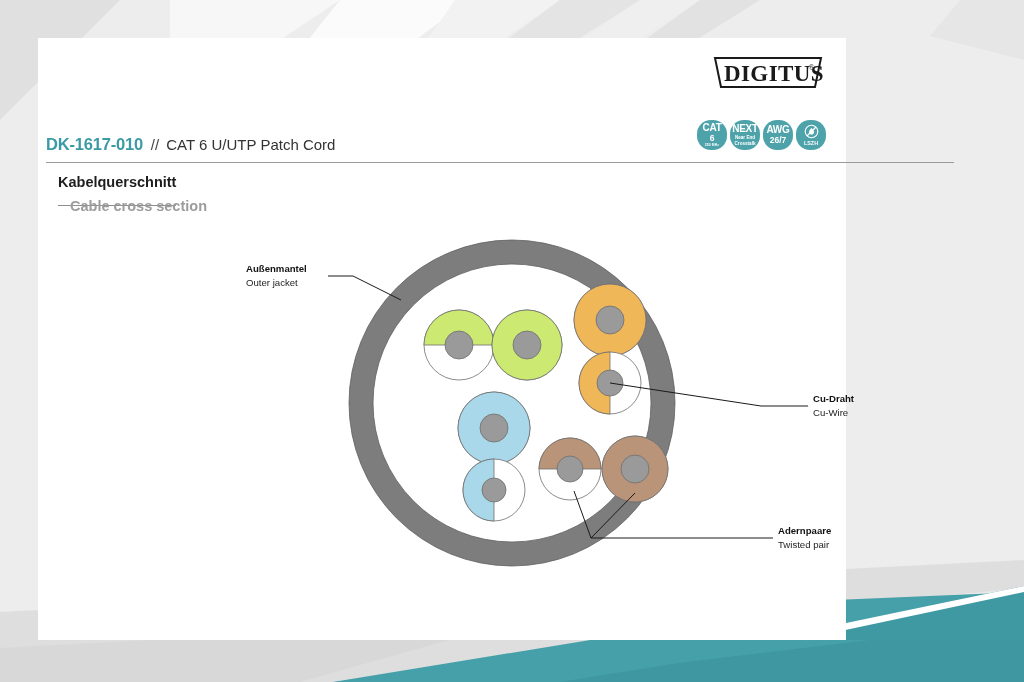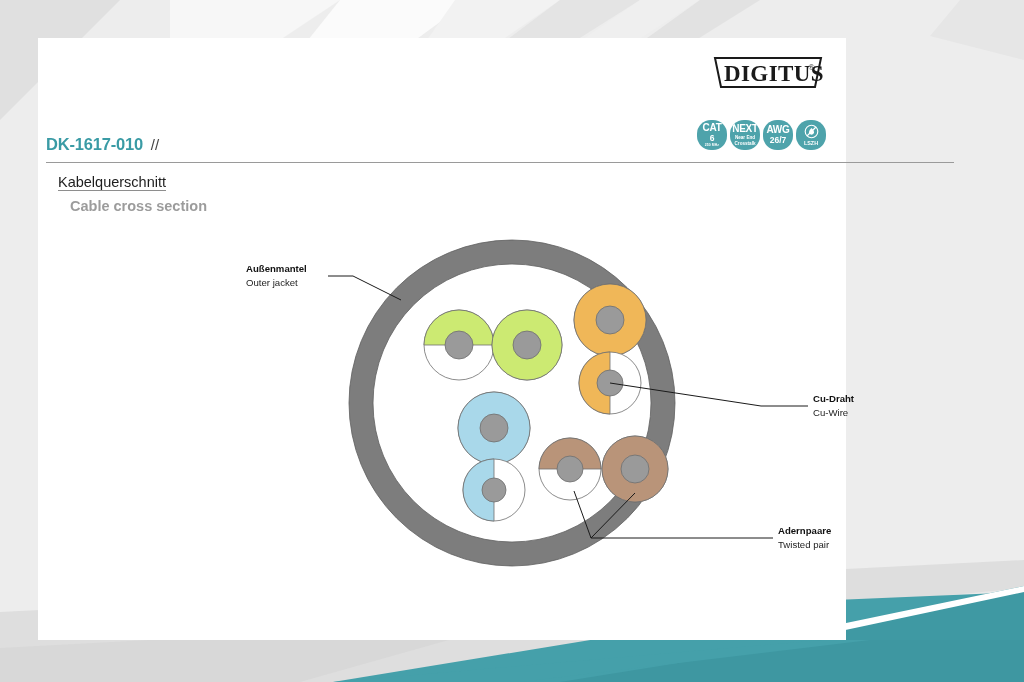--- a/index.html
+++ b/index.html
@@ -84,23 +84,23 @@
     font-size: 15px;
     color: #333;
   }
 
   
   #section-title-de {
     position: absolute;
     left: 20px;
     top: 136px;
     font-size: 14.5px;
-    font-weight: normal;
+    font-weight: bold;
     color: #1d1d1d;
-    padding-bottom: 0;
+    padding-bottom: 15px;
     border-bottom: 1px solid #8e8e8e;
     display: inline-block;
     text-align: center;
   }
   #section-title-en {
     position: absolute;
     left: 32px;
     top: 160px;
     font-size: 14.5px;
     font-weight: bold;
@@ -209,20 +209,21 @@
 
   <svg id="brand-logo" viewBox="0 0 112 38" xmlns="http://www.w3.org/2000/svg">
     <polygon points="3,4 109,4 103,33 9,33" fill="none" stroke="#1a1a1a" stroke-width="2"></polygon>
     <text class="logo-text" x="12" y="27">DIGITUS</text>
     <text class="logo-reg" x="96" y="16">®</text>
   </svg>
 
   <div id="article-header">
     <span id="article-code">DK-1617-010</span>
     <span id="article-sep">//</span>
+    <span id="article-name">CAT 6 U/UTP Patch Cord</span>
   </div>
 
   <div id="section-title-de">Kabelquerschnitt</div>
   <div id="section-title-en">Cable cross section</div>
 
   <div id="badge-row">
     <div class="badge">
       <span class="badge-l1">CAT</span>
       <span class="badge-l2">6</span>
       <span class="badge-l3">250 MHz</span>

